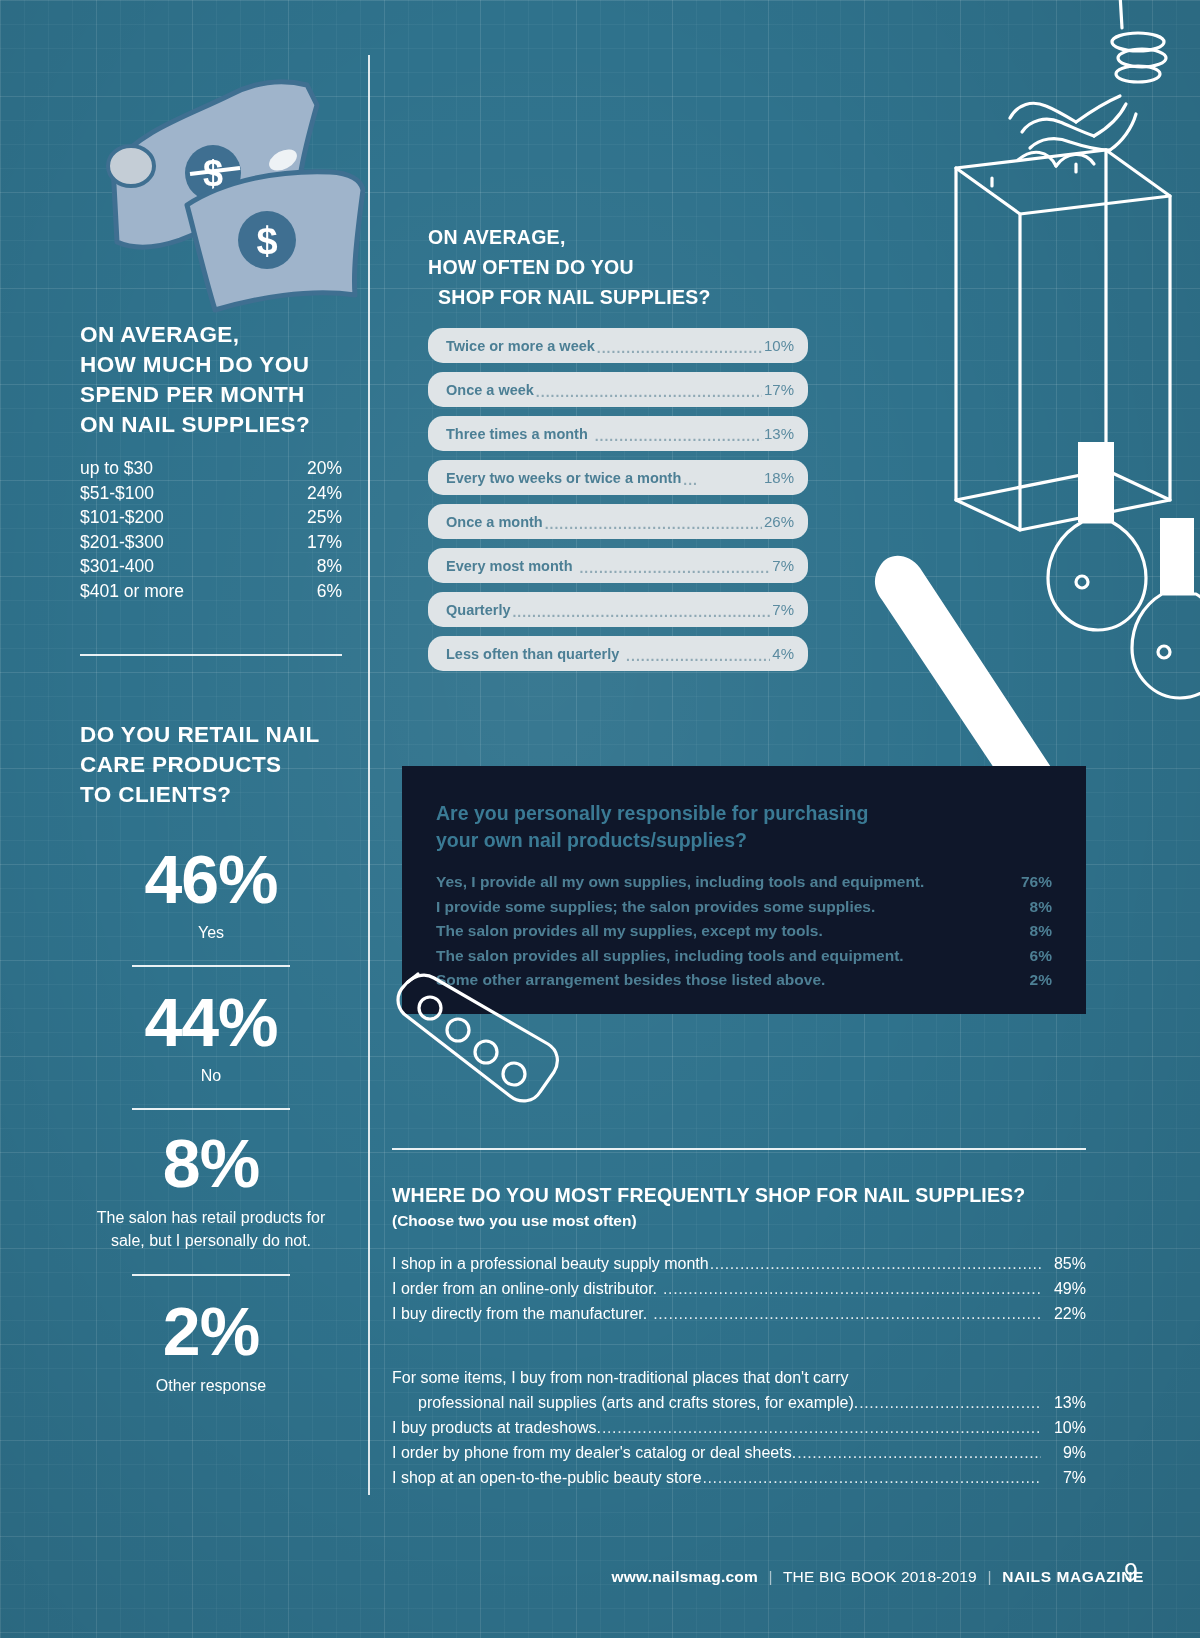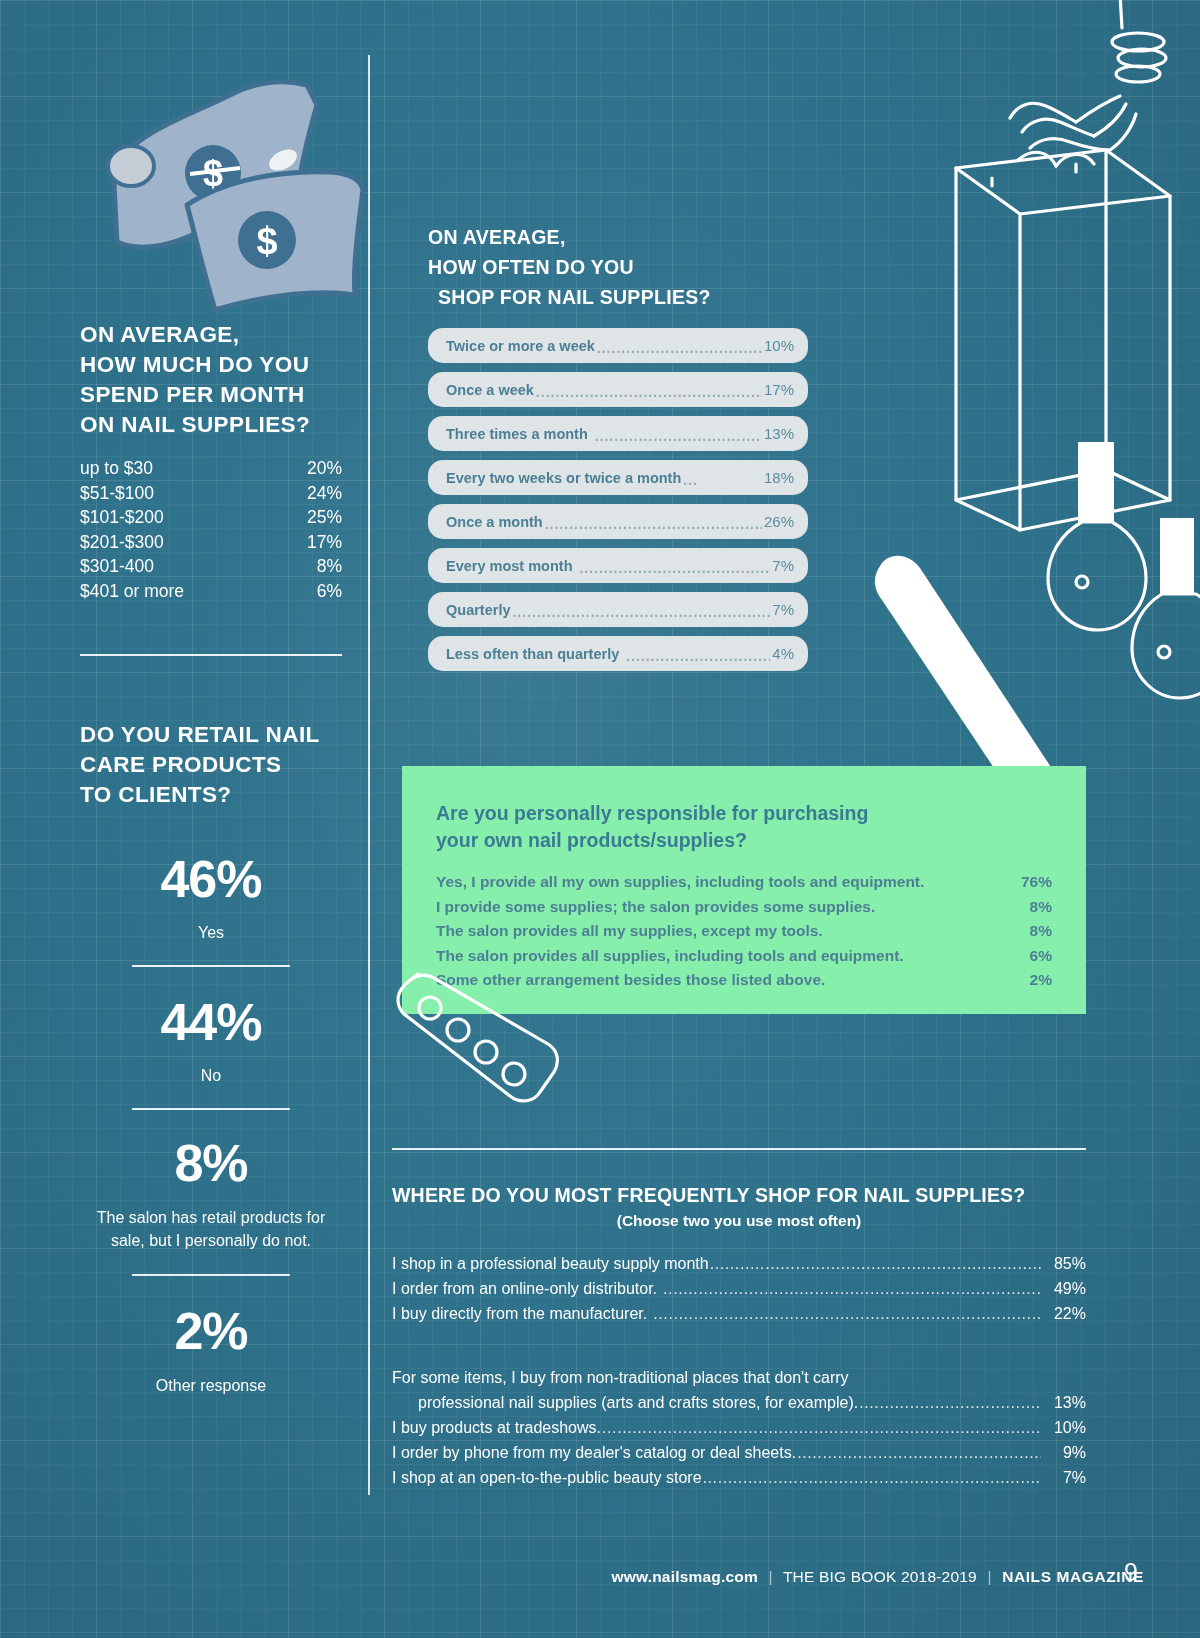--- a/index.html
+++ b/index.html
@@ -71,21 +71,21 @@
   .hr-left {
     position: absolute;
     left: 80px; width: 262px;
     height: 2px; background: rgba(255,255,255,0.9);
   }
 
   .retail-block { position: absolute; left: 80px; top: 720px; width: 262px; }
 
   .big-stat { text-align: center; }
   .big-num {
-    font-size: 52px;
+    font-size: 68px;
     font-weight: 800;
     letter-spacing: -1px;
     line-height: 62px;
     color: #ffffff;
   }
   .big-caption {
     font-size: 16px;
     line-height: 21px;
     color: #ffffff;
     margin-top: 12px;
@@ -146,21 +146,21 @@
   }
 
   
   .bag-illo { position: absolute; right: 0px; top: 0px; width: 330px; height: 830px; z-index: 4; }
 
   
   .yellow-box {
     position: absolute;
     left: 402px; top: 766px;
     width: 684px; height: 248px;
-    background: #86efac;
+    background: #0f172a;
     z-index: 7;
     padding: 34px 34px 0 34px;
   }
   .yellow-title {
     color: #3a7a94;
     font-size: 19.5px;
     font-weight: 700;
     line-height: 27px;
   }
   .yellow-list { margin-top: 16px; }
@@ -192,21 +192,20 @@
     font-weight: 700;
     letter-spacing: 0.2px;
     text-transform: uppercase;
     line-height: 26px;
   }
   .where-sub {
     font-size: 15.5px;
     font-weight: 700;
     margin-top: 2px;
     line-height: 22px;
-    text-align: center;
   }
   .where-list { margin-top: 20px; }
   .where-row {
     display: flex;
     align-items: baseline;
     font-size: 16px;
     line-height: 24.8px;
     font-weight: 400;
     color: #ffffff;
   }

